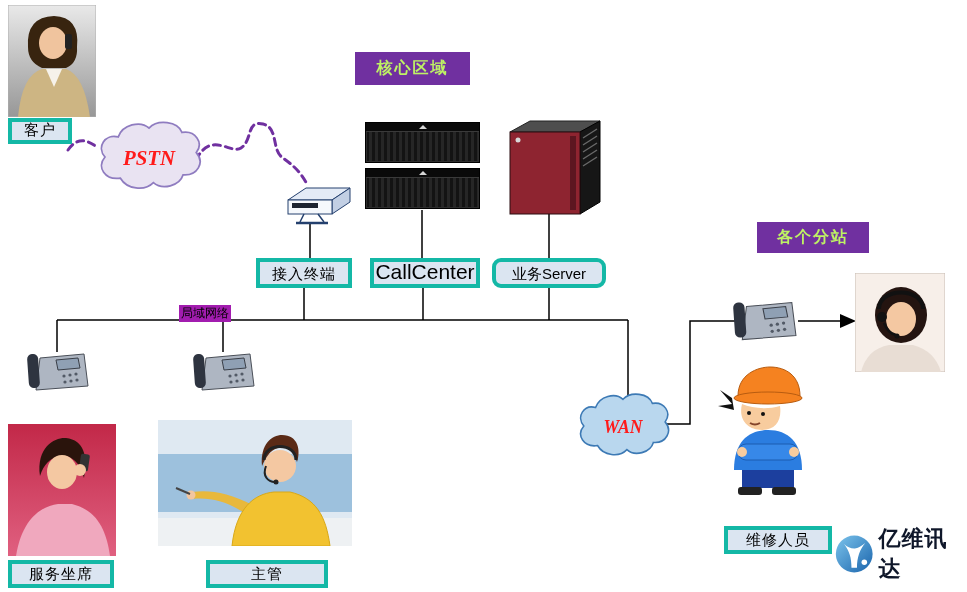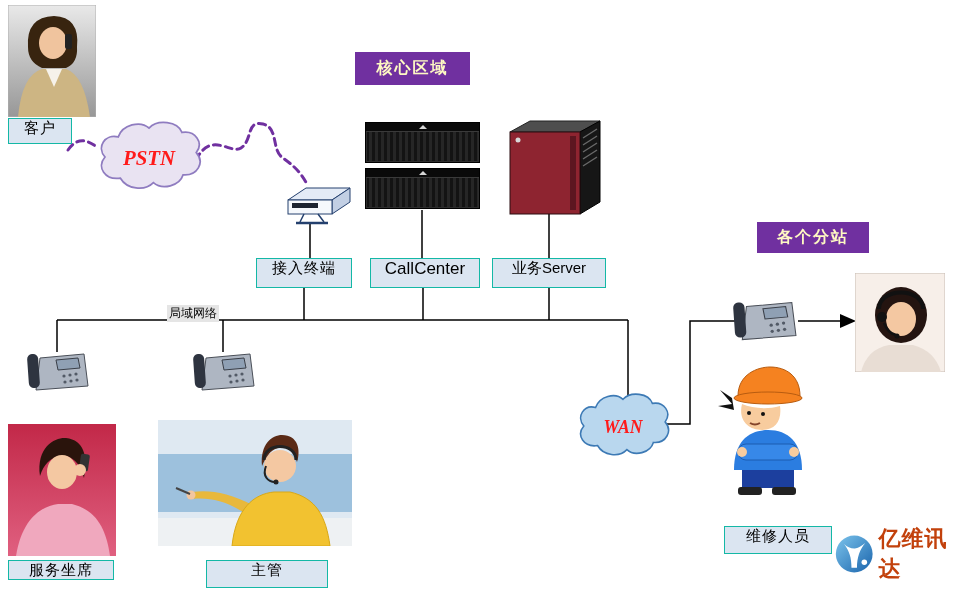--- a/index.html
+++ b/index.html
@@ -2,41 +2,41 @@
 <html><head>
 <meta charset="utf-8">
 <style>
   * { margin:0; padding:0; box-sizing:border-box; }
   html,body { background:#fff; }
   body { font-family:"Liberation Sans","DejaVu Sans",sans-serif; }
   .canvas { position:relative; width:967px; height:592px; background:#fff; overflow:hidden; }
   .overlay { position:absolute; left:0; top:0; z-index:1; pointer-events:none; }
   .overlay line, .overlay polyline { stroke:#000; stroke-width:1.5; fill:none; }
   .dash { fill:none; stroke:#7030a0; stroke-width:3; stroke-dasharray:7 5; stroke-linecap:round; }
-  .label-box { position:absolute; z-index:3; background:#dbe5f1; border:1px solid #14b8a6;
-               display:flex; align-items:flex-start; justify-content:center;
+  .label-box { position:absolute; z-index:3; background:#dbe5f1; border:4px solid #14b8a6;
+               display:flex; align-items:flex-end; justify-content:center;
                font-size:15px; color:#000; letter-spacing:1px; }
-  .banner { position:absolute; z-index:3; background:#7030a0; color:#fef9c3; font-weight:bold;
+  .banner { position:absolute; z-index:3; background:#7030a0; color:#bef264; font-weight:bold;
             font-size:16px; letter-spacing:2px; display:flex; align-items:center; justify-content:center; }
-  .lan-label { position:absolute; z-index:3; font-size:12px; color:#000; background:#e5e5e5; padding:0 2px; }
+  .lan-label { position:absolute; z-index:3; font-size:12px; color:#000; background:#a21caf; padding:0 2px;margin-left:12px; }
   .fig { position:absolute; z-index:2; }
   .cloud-text { font-weight:bold; font-style:italic; fill:#ff1a1a; font-family:"Liberation Serif","DejaVu Serif",serif; }
   
   .rack { position:absolute; left:365px; top:122px; width:115px; z-index:2; }
   .rack-unit { position:relative; width:115px; height:41px; margin-bottom:5px;
                background:repeating-linear-gradient(90deg,#131313 0 3px,#262626 3px 6px);
                border:1px solid #000; box-shadow:inset 0 0 0 1px #2d2d2d; }
   .rack-unit::before { content:""; position:absolute; left:0; right:0; top:0; height:8px;
                background:#0a0a0a; border-bottom:1px solid #3a3a3a; }
   .rack-unit::after { content:""; position:absolute; top:2px; left:50%; margin-left:-4px;
                width:0; height:0; border-left:4px solid transparent; border-right:4px solid transparent;
                border-bottom:4px solid #d6d6d6; }
   
   .logo { position:absolute; left:834px; top:524px; z-index:3; display:flex; align-items:center; gap:4px; }
-  .logo-text { font-size:22px; font-weight:bold; color:#c2410c; letter-spacing:1px; }
+  .logo-text { font-size:22px; font-weight:bold; color:#0f172a; letter-spacing:1px; }
 </style>
 </head>
 <body>
 
 <div class="canvas">
 
   <svg class="overlay" width="967" height="592">
     <path class="dash" d="M68,150 C78,136 88,140 98,148"></path>
     <path class="dash" d="M196,160 c15,-30 35,-5 45,-12 c12,-8 5,-28 22,-24 c16,4 8,26 20,34 c8,6 17,12 25,28"></path>
     <line x1="310" y1="224" x2="310" y2="258"></line>
@@ -112,24 +112,24 @@
       <line x1="77" y1="50" x2="91" y2="41" stroke="#6a6a6a" stroke-width="1.4"></line>
       <rect x="4" y="16" width="70" height="82" fill="#8e2430" stroke="#2a0d10"></rect>
       <rect x="64" y="20" width="6" height="74" fill="#5c1620"></rect>
       <circle cx="12" cy="24" r="2.5" fill="#d8d8d8"></circle>
     </svg>
   </div>
 
   <div class="label-box" style="left:256px; top:258px; width:96px; height:30px;">
     <span>接入终端</span>
   </div>
-  <div class="label-box" style="left:370px; top:258px; width:110px; height:30px; font-size:17px; letter-spacing:0;">
+  <div class="label-box" style="left:370px; top:258px; width:110px; height:30px; font-size:21px; letter-spacing:0;">
     <span>CallCenter</span>
   </div>
-  <div class="label-box" style="left:492px; top:258px; width:114px; height:30px; letter-spacing:0;">
+  <div class="label-box" style="left:492px; top:258px; width:114px; height:30px; letter-spacing:0;border-radius:9px;">
     <span>业务Server</span>
   </div>
 
   <div class="banner" style="left:736px; top:222px; width:112px; height:31px;margin-left:21px;">
     <span>各个分站</span>
   </div>
 
   <div class="lan-label" style="left:167px; top:305px;">
     <span>局域网络</span>
   </div>
@@ -227,21 +227,21 @@
         </linearGradient>
       </defs>
       <rect width="108" height="132" fill="url(#gsvc)"></rect>
       <path d="M32,52 C28,22 48,13 58,14 C76,16 80,32 76,54 C72,36 60,30 52,32 C42,34 36,40 32,52 Z" fill="#2a140c"></path>
       <ellipse cx="54" cy="48" rx="15" ry="17" fill="#f4c8a2"></ellipse>
       <rect x="72" y="30" width="9" height="17" rx="2" fill="#333" transform="rotate(8 76 38)"></rect>
       <circle cx="72" cy="46" r="6" fill="#f4c8a2"></circle>
       <path d="M8,132 C14,94 34,82 50,80 L64,80 C88,86 98,104 102,132 Z" fill="#f0a8be"></path>
     </svg>
   </div>
-  <div class="label-box" style="left:8px; top:560px; width:106px; height:20px;">
+  <div class="label-box" style="left:8px; top:560px; width:106px; height:28px;">
     <span>服务坐席</span>
   </div>
 
   <div class="fig" style="left:158px; top:420px; width:194px; height:126px;">
     <svg viewBox="0 0 194 126" width="194" height="126">
       <rect width="194" height="126" fill="#dfe9f2"></rect>
       <rect y="34" width="194" height="58" fill="#9dc1dd"></rect>
       <rect y="98" width="194" height="28" fill="#eef1f3"></rect>
       <path d="M96,86 C70,72 52,70 34,72 L34,79 C54,77 72,82 94,98 Z" fill="#e8b83c"></path>
       <circle cx="33" cy="75" r="4.5" fill="#f2c6a0"></circle>

